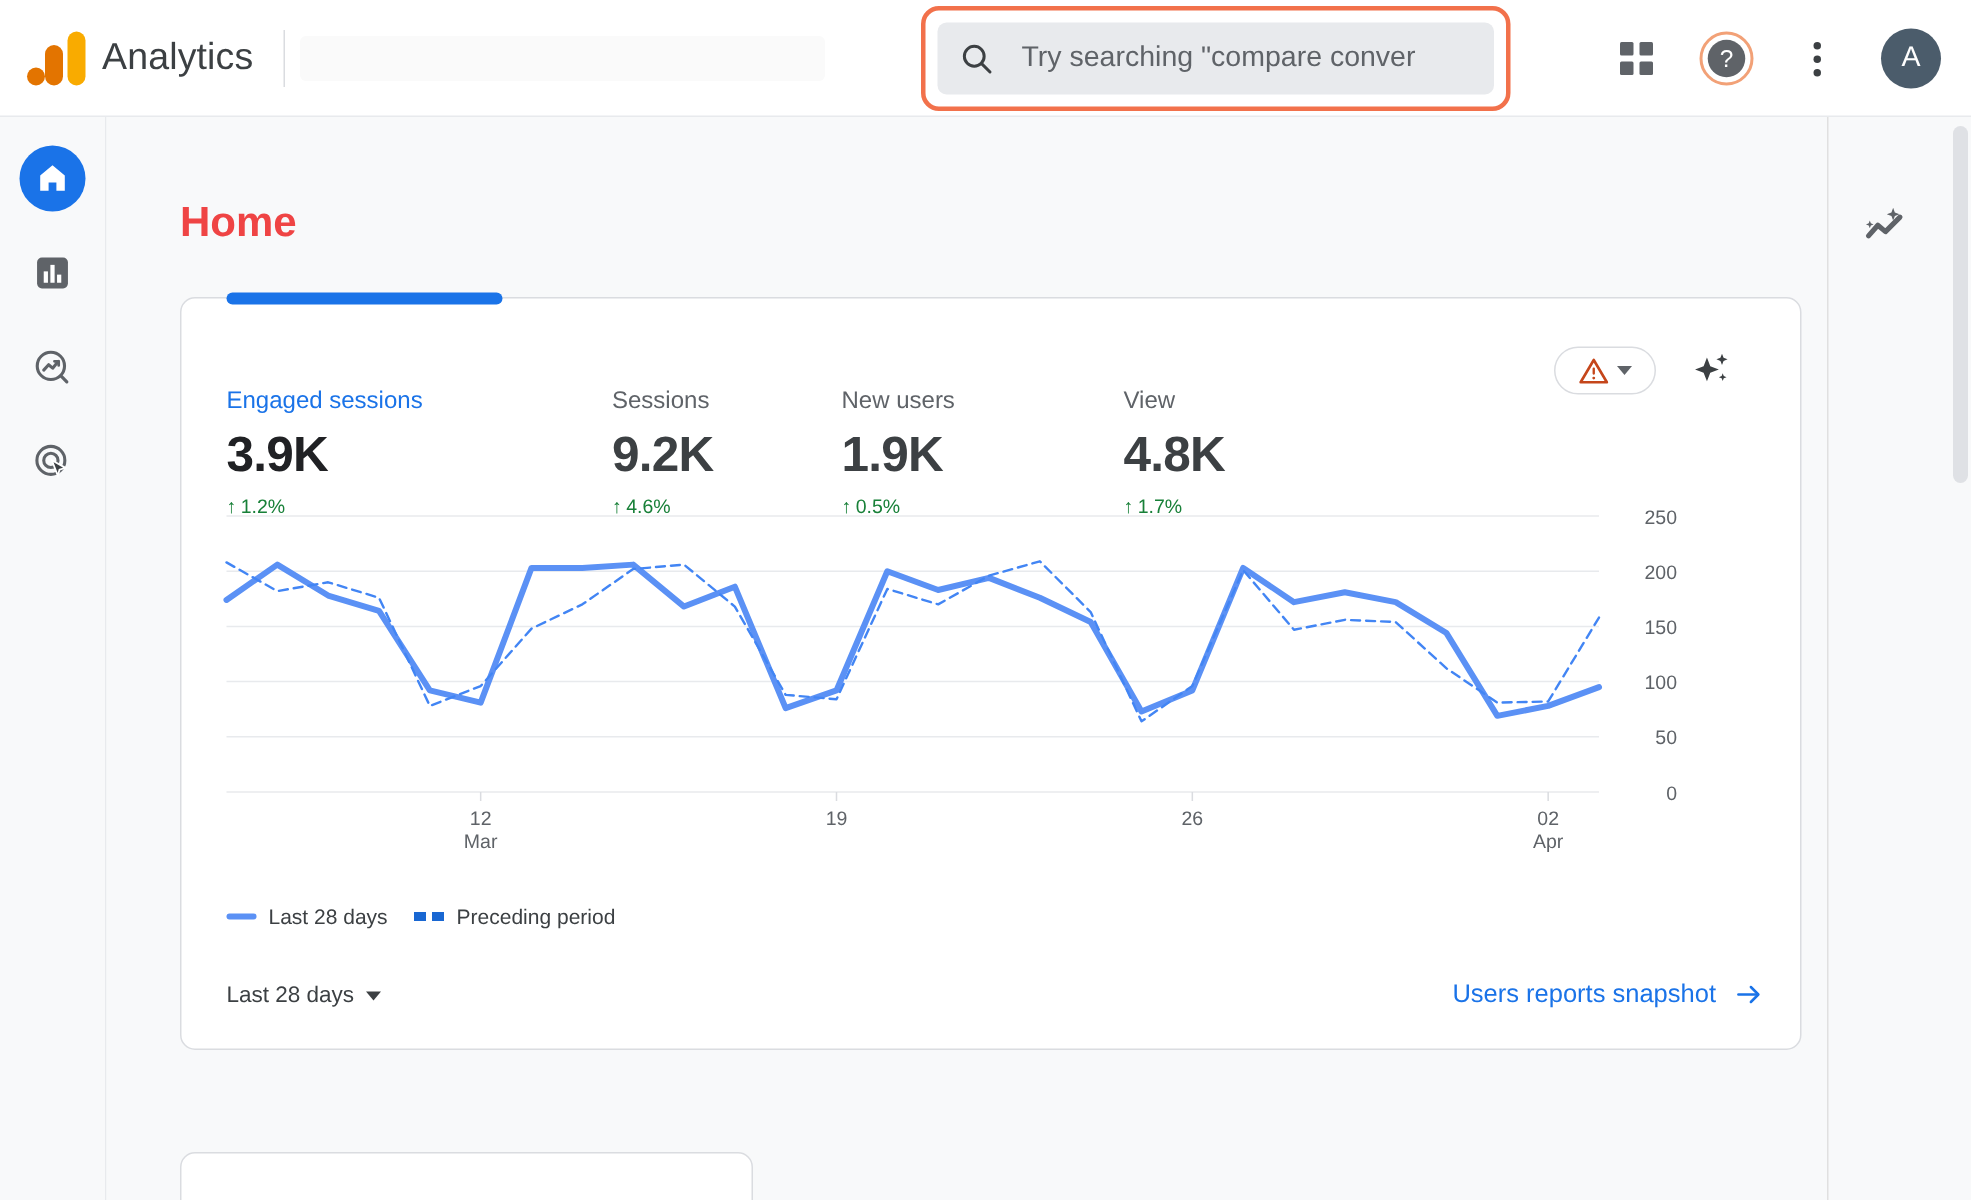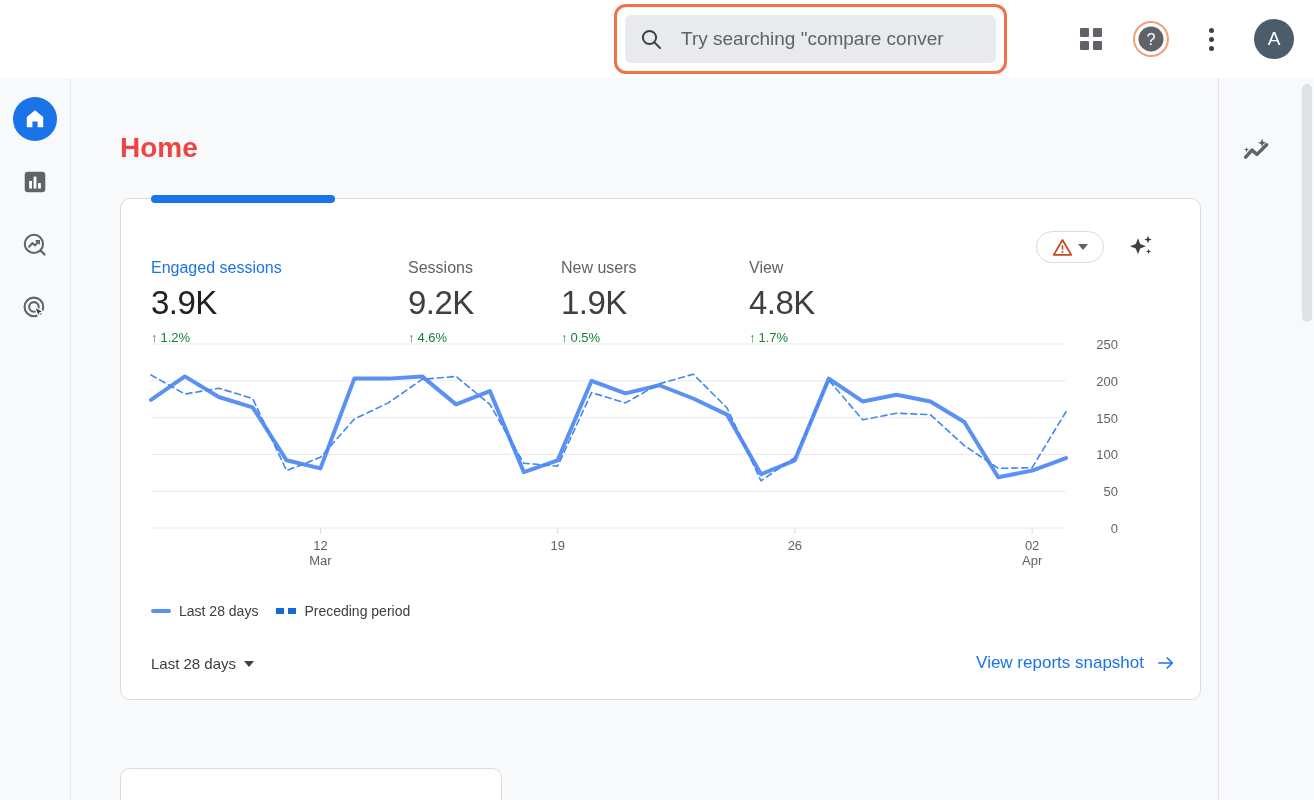--- a/index.html
+++ b/index.html
@@ -114,21 +114,21 @@
   .tab-indicator {
     position: absolute; left: 30px; top: -4px; width: 184px; height: 8px;
     background: #1a73e8; border-radius: 4px;
   }
 
   .metrics { position: absolute; left: 0; top: 25px; width: 100%; height: 96px; }
   .metric { position: absolute; top: 0; cursor: pointer; }
   .metric .m-label { font-size: 16px; color: #5f6368; white-space: nowrap; margin-top: 35px; }
   .metric.active .m-label { color: #1a73e8; }
   .metric .m-value {
-    font-size: 33px; color: #3c4043; margin-top: 7px; font-weight: 400;
+    font-size: 33px; color: #3c4043; margin-top: 7px; font-weight: 700;
     letter-spacing: -0.5px;
   }
   .metric.active .m-value { color: #202124; }
   .m-delta {
     font-size: 13px; color: #188038; margin-top: 8px;
     display: flex; align-items: center; gap: 3px;
   }
   .m-arrow { font-size: 13px; line-height: 1; }
 
   .alert-chip {
@@ -179,20 +179,32 @@
     background: #fff; border: 1px solid #dadce0; border-radius: 10px;
   }
 
   .axis-lbl { font-size: 13px; fill: #5f6368; font-family: "Liberation Sans", sans-serif; }
 </style>
 </head>
 <body>
 
 <div id="root">
 
+  <div class="topbar">
+    <div class="ga-logo">
+      <svg width="44" height="40" viewBox="0 0 44 40">
+        <rect x="29" y="2" width="12" height="36" rx="6" fill="#f9ab00"></rect>
+        <rect x="14" y="11" width="12" height="27" rx="6" fill="#e37400"></rect>
+        <circle cx="8" cy="32" r="6" fill="#e37400"></circle>
+      </svg>
+    </div>
+    <div class="brand-title">Analytics</div>
+    <div class="brand-divider"></div>
+    <div class="acct-ghost"></div>
+  </div>
 
   <div class="search-wrap">
     <div class="search-box">
       <svg class="search-icon" viewBox="0 0 24 24">
         <circle cx="10.5" cy="10.5" r="6.6" fill="none" stroke="#3c4043" stroke-width="2"></circle>
         <line x1="15.4" y1="15.4" x2="21" y2="21" stroke="#3c4043" stroke-width="2" stroke-linecap="round"></line>
       </svg>
       <span class="search-ph">Try searching "compare conver</span>
     </div>
   </div>
@@ -367,21 +379,21 @@
           <span>Preceding period</span>
         </div>
       </div>
 
       <div class="card-footer">
         <div class="date-range">
           <span>Last 28 days</span>
           <span class="caret-sm"></span>
         </div>
         <div class="snapshot-link">
-          <span>View reports snapshot</span>
+          <span>Users reports snapshot</span>
           <svg width="20" height="20" viewBox="0 0 24 24">
             <line x1="3.5" y1="12" x2="19" y2="12" stroke="#1a73e8" stroke-width="2" stroke-linecap="round"></line>
             <polyline points="13.5,6 19.5,12 13.5,18" fill="none" stroke="#1a73e8" stroke-width="2" stroke-linecap="round" stroke-linejoin="round"></polyline>
           </svg>
         </div>
       </div>
     </div>
 
     <div class="card2"></div>
   </div>

